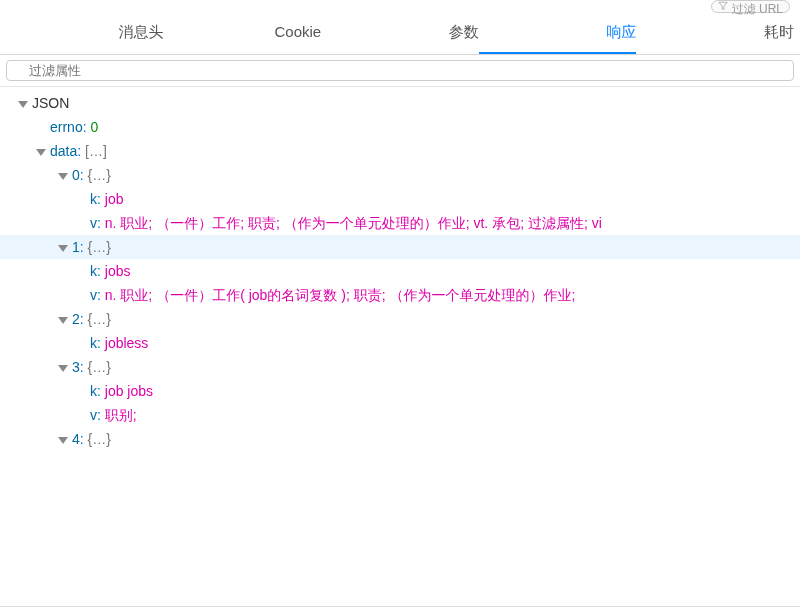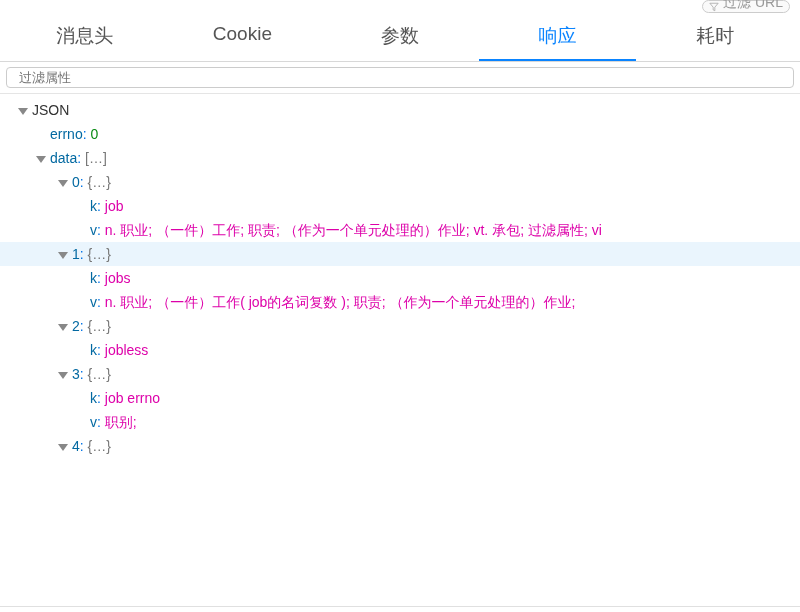--- a/index.html
+++ b/index.html
@@ -14,56 +14,56 @@
       color: #333;
       width: 800px;
       height: 612px;
       overflow: hidden;
     }
     .top-corner {
       position: absolute;
       top: 0;
       right: 10px;
       height: 13px;
-      font-size: 14px;
+      font-size: 12px;
       color: #999;
       display: flex;
-      align-items: flex-end;
+      align-items: flex-start;
       gap: 4px;
       padding: 0 6px;
       border: 1px solid #ccc;
       border-radius: 10px;
       background: #fafafa;
     }
     .tabs {
       display: flex;
       border-bottom: 1px solid #d8d8d8;
       margin-top: 13px;
       padding: 0 6px;
     }
     .tab {
       flex: 1;
-      text-align: center;
+      text-align: right;
       padding: 10px 0;
-      font-size: 19px;
+      font-size: 15px;
       color: #555;
       cursor: pointer;
       border-bottom: 2px solid transparent;
     }
     .tab.active {
       color: #0a84ff;
       border-bottom: 2px solid #0a84ff;
     }
     .filter-bar {
       padding: 5px 6px;
       border-bottom: 1px solid #e5e5e5;
     }
     .filter-input {
       width: 100%;
-      padding: 2px 6px 2px 12px;
+      padding: 2px 6px 2px 22px;
       border: 1px solid #ccc;
       border-radius: 4px;
       font-size: 13px;
       color: #666;
       background: #fff;
       position: relative;
     }
     .filter-wrap {
       position: relative;
     }
@@ -202,21 +202,21 @@
     <span class="triangle"></span><span class="key">2</span><span class="colon">: </span><span class="brackets">{…}</span>
   </div>
   <div class="node indent-3">
     <span class="key">k</span><span class="colon">: </span><span class="string">jobless</span>
   </div>
 
   <div class="node indent-2">
     <span class="triangle"></span><span class="key">3</span><span class="colon">: </span><span class="brackets">{…}</span>
   </div>
   <div class="node indent-3">
-    <span class="key">k</span><span class="colon">: </span><span class="string">job errno</span>
+    <span class="key">k</span><span class="colon">: </span><span class="string">job jobs</span>
   </div>
   <div class="node indent-3">
     <span class="key">v</span><span class="colon">: </span><span class="string">职别;</span>
   </div>
 
   <div class="node indent-2">
     <span class="triangle"></span><span class="key">4</span><span class="colon">: </span><span class="brackets">{…}</span>
   </div>
 
 </div>

